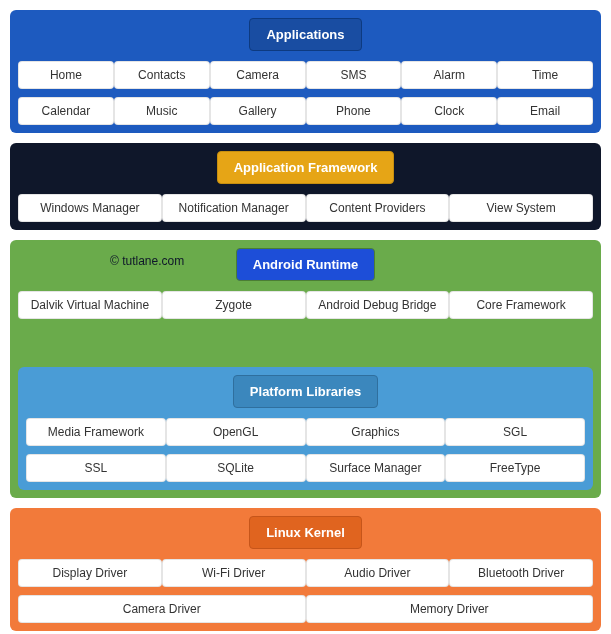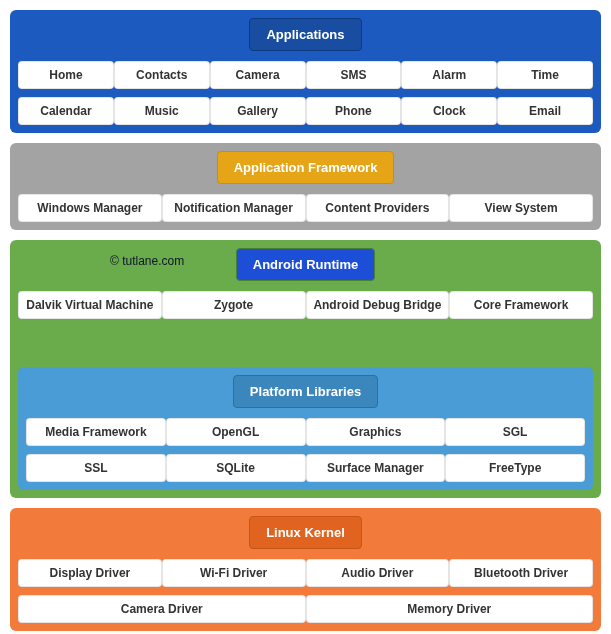--- a/index.html
+++ b/index.html
@@ -30,21 +30,20 @@
     position: absolute;
     color: #0f172a;
     font-size: 12px;
     left: 100px;
     top: 14px;
   }
   .row {
     display: flex;
     justify-content: center;
     margin-bottom: 8px;
-    font-weight: bold;
   }
   .row:last-child { margin-bottom: 0; }
   .item {
     background: #fff;
     border: 1px solid rgba(0,0,0,0.1);
     border-radius: 4px;
     padding: 6px 4px;
     text-align: center;
     font-size: 12px;
     color: #333;
@@ -52,21 +51,21 @@
     white-space: nowrap;
   }
   .sublayer {
     border-radius: 6px;
     padding: 8px;
     margin-top: 10px;
   }
   
   .applications { background: #1d5abf; }
   .applications .layer-title { background: #194da2; border: 1px solid #0d3a80; }
-  .framework { background: #a3a3a3; }
+  .framework { background: #0f172a; }
   .framework .layer-title { background: #e6a516; border: 1px solid #c78f0f; }
   .runtime { background: #6aab4b; }
   .runtime .layer-title { background: #1d4ed8; border: 1px solid #4b7d34; }
   .platform { background: #4a9cd6; margin-top: 48px; }
   .platform .layer-title { background: #3b87bd; border: 1px solid #2f6f9e; }
   .kernel { background: #f27a3a; }
   .kernel .layer-title { background: #e0641f; border: 1px solid #c6551a; }
 </style>
 </head>
 <body>

